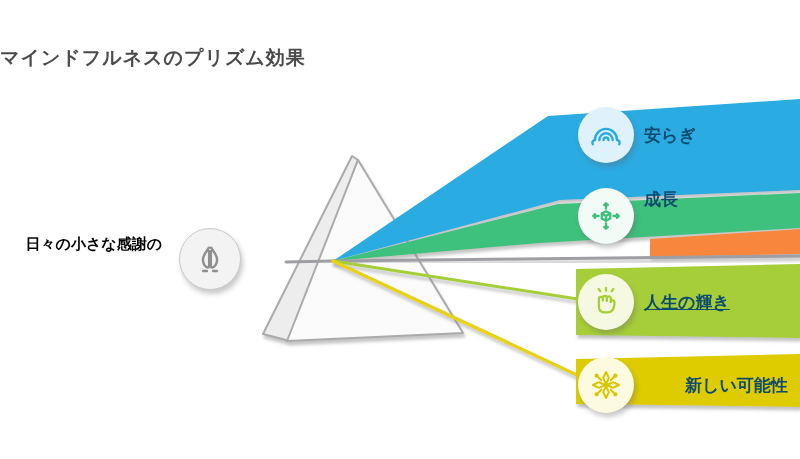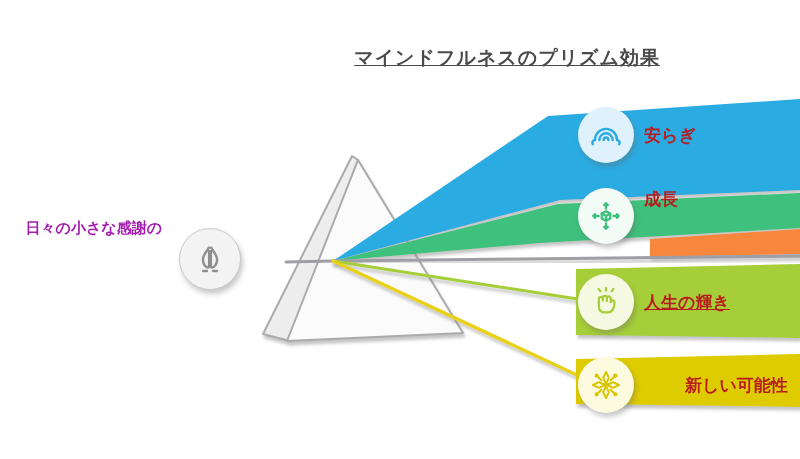--- a/index.html
+++ b/index.html
@@ -2,36 +2,36 @@
 <html><head>
 <meta charset="utf-8">
 <style>
   html,body{margin:0;padding:0;background:#ffffff;}
   .stage{
     position:relative;width:800px;height:459px;background:#ffffff;overflow:hidden;
     font-family:"DejaVu Sans","Liberation Sans",sans-serif;color:#4a4a4a;
   }
   .stage svg.scene{position:absolute;left:0;top:0;}
   .title{
-    position:absolute;top:45px;left:0;width:660px;text-align:right;
-    font-size:19px;font-weight:600;letter-spacing:1px;color:#4a4a4a;text-decoration:underline;
+    position:absolute;top:45px;left:0;width:660px;text-align:left;
+    font-size:19px;font-weight:600;letter-spacing:1px;color:#4a4a4a;
   }
   .input-label{
-    position:absolute;left:12px;top:218px;width:150px;text-align:right;
-    font-size:15px;font-weight:600;line-height:20px;color:#a21caf;
+    position:absolute;left:12px;top:234px;width:150px;text-align:right;
+    font-size:15px;font-weight:600;line-height:20px;color:#000000;
   }
   .circle{
     position:absolute;border-radius:50%;display:flex;align-items:center;justify-content:center;
     box-shadow:2px 4px 5px rgba(100,100,100,0.35);
   }
   .input-circle{left:179px;top:228px;width:60px;height:60px;background:#f3f3f3;border:1px solid #c9c9c9;}
   .out-circle{left:578px;width:56px;height:56px;}
   .oc0{top:107px;} .oc1{top:188px;} .oc2{top:274px;} .oc3{top:357px;}
   .row-label{
-    position:absolute;left:644px;height:24px;font-size:17px;font-weight:600;color:#b91c1c;white-space:nowrap;
+    position:absolute;left:644px;height:24px;font-size:17px;font-weight:600;color:#0c4a6e;white-space:nowrap;
   }
   .rl0{top:124px;} .rl1{top:188px;} .rl2{top:291px;text-decoration:underline;} .rl3{top:374px;margin-left:41px;}
   .icon-svg{display:block;}
 </style>
 </head>
 <body>
 
 <div class="stage">
 
   <svg class="scene" width="800" height="459" viewBox="0 0 800 459">

